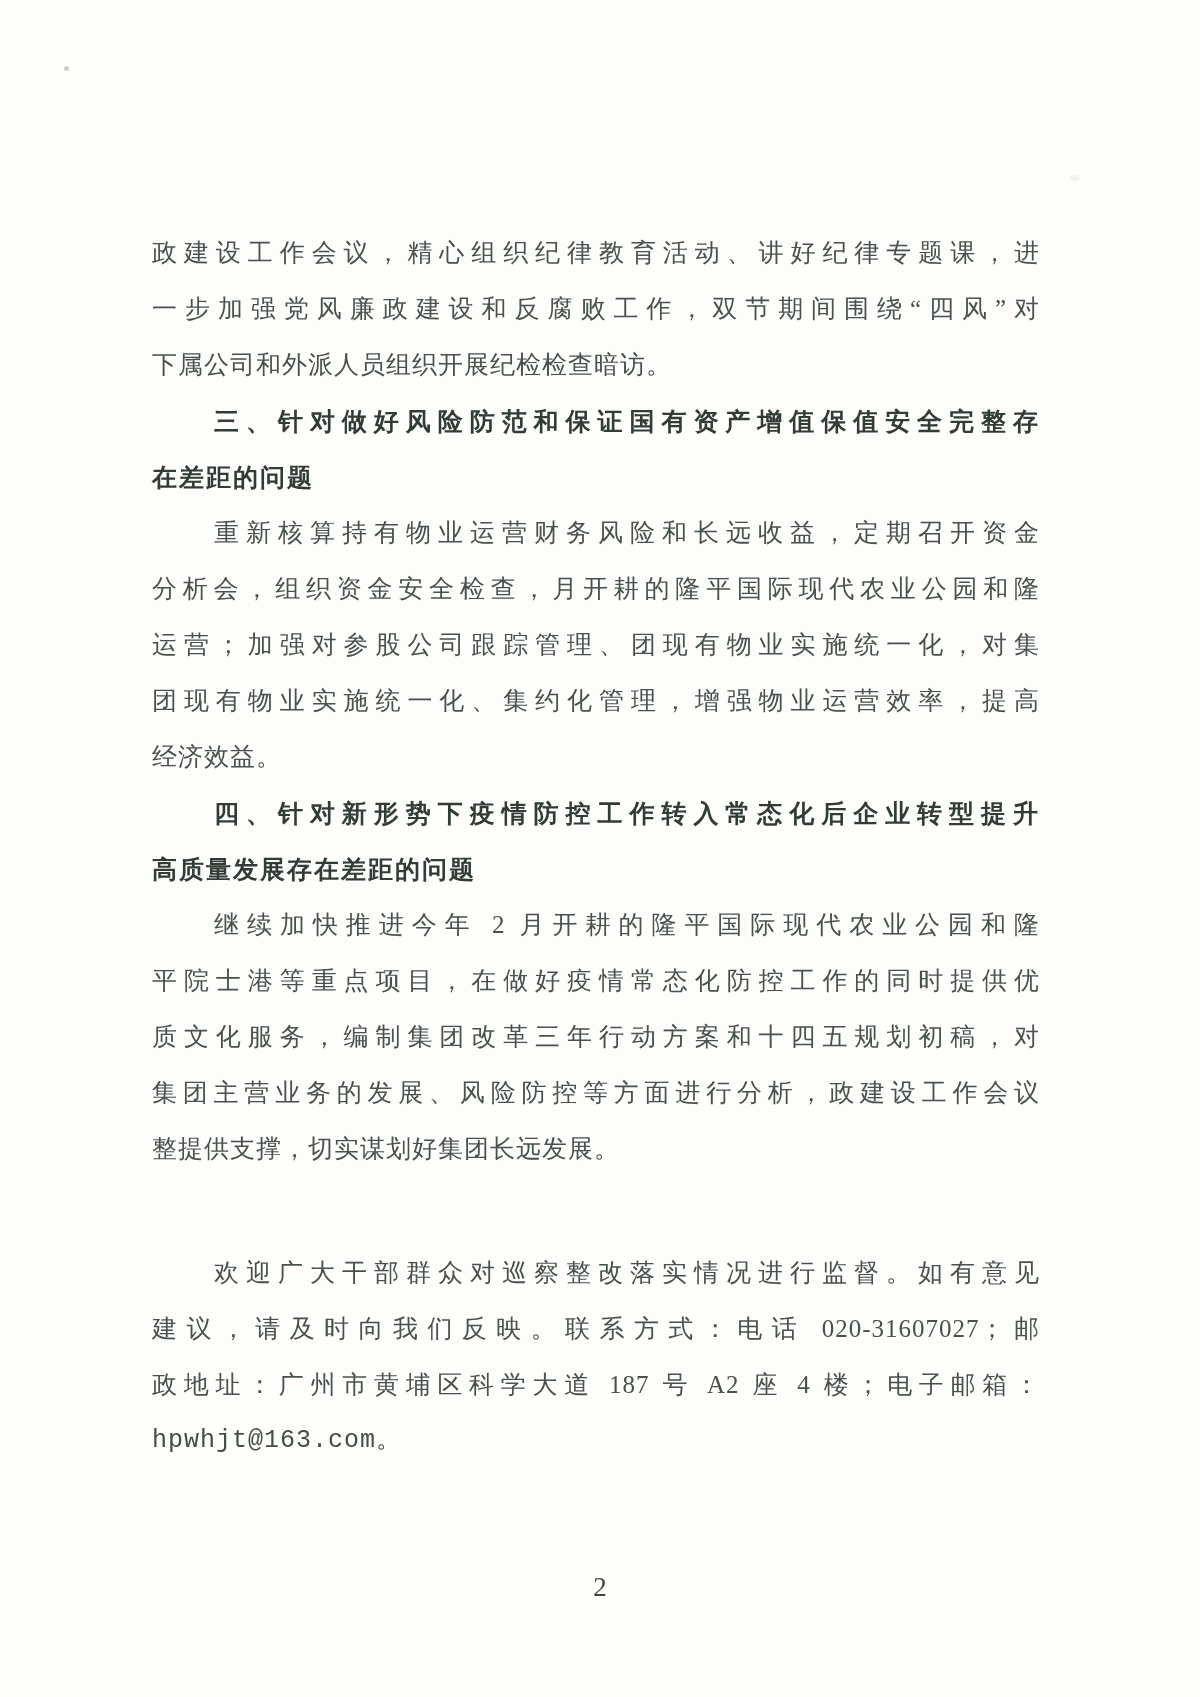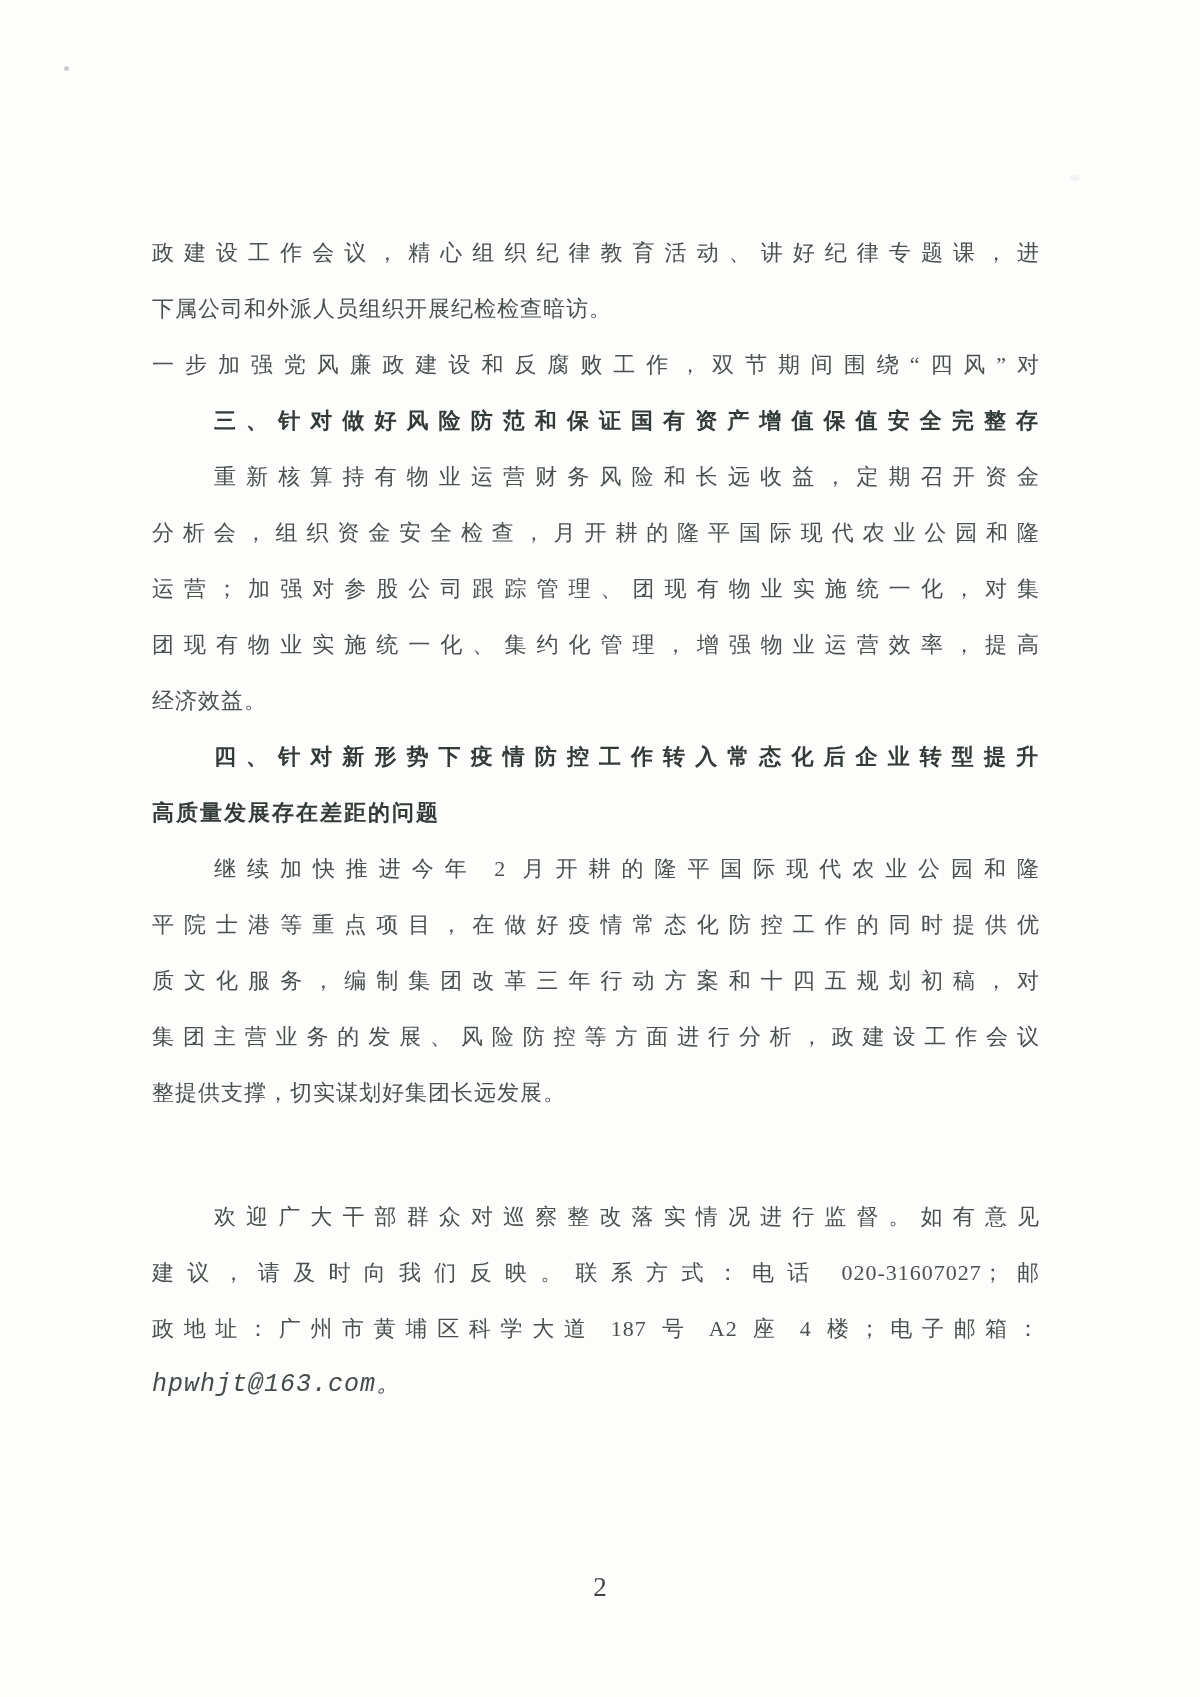--- a/index.html
+++ b/index.html
@@ -14,21 +14,21 @@
   }
   .content {
     position: absolute;
     left: 152px;
     top: 225px;
     width: 888px;
   }
   .line {
     height: 56px;
     line-height: 56px;
-    font-size: 22px;
+    font-size: 25px;
     color: #49514c;
     letter-spacing: 1px;
     white-space: nowrap;
   }
   
   .fill {
     white-space: normal;
     text-align: justify;
     text-align-last: justify;
     overflow: hidden;
@@ -38,21 +38,20 @@
     font-family: "Liberation Sans", sans-serif;
     font-weight: 700;
     color: #333b36;
     letter-spacing: 2px;
   }
   .mono {
     font-family: "Liberation Mono", monospace;
     font-size: 25px;
     letter-spacing: 1px;
     color: #454d48;
-    font-style: italic;
   }
   .gap { height: 68px; }
   .footer {
     position: absolute;
     left: 0;
     top: 1572px;
     width: 100%;
     text-align: center;
     font-size: 27px;
     color: #3e4641;
@@ -79,23 +78,24 @@
 </style>
 </head>
 <body>
 
 <div class="page">
   <div class="artifact-dot"></div>
   <div class="artifact-smudge"></div>
 
   <div class="content">
     <div class="line fill">政建设工作会议，精心组织纪律教育活动、讲好纪律专题课，进</div>
+    <div class="line fill">一步加强党风廉政建设和反腐败工作，双节期间围绕“四风”对</div>
     <div class="line">下属公司和外派人员组织开展纪检检查暗访。</div>
-    <div class="line fill">一步加强党风廉政建设和反腐败工作，双节期间围绕“四风”对</div>
     <div class="line head indent fill">三、针对做好风险防范和保证国有资产增值保值安全完整存</div>
+    <div class="line head">在差距的问题</div>
     <div class="line indent fill">重新核算持有物业运营财务风险和长远收益，定期召开资金</div>
     <div class="line fill">分析会，组织资金安全检查，月开耕的隆平国际现代农业公园和隆</div>
     <div class="line fill">运营；加强对参股公司跟踪管理、团现有物业实施统一化，对集</div>
     <div class="line fill">团现有物业实施统一化、集约化管理，增强物业运营效率，提高</div>
     <div class="line">经济效益。</div>
     <div class="line head indent fill">四、针对新形势下疫情防控工作转入常态化后企业转型提升</div>
     <div class="line head">高质量发展存在差距的问题</div>
     <div class="line indent fill">继续加快推进今年 2 月开耕的隆平国际现代农业公园和隆</div>
     <div class="line fill">平院士港等重点项目，在做好疫情常态化防控工作的同时提供优</div>
     <div class="line fill">质文化服务，编制集团改革三年行动方案和十四五规划初稿，对</div>

